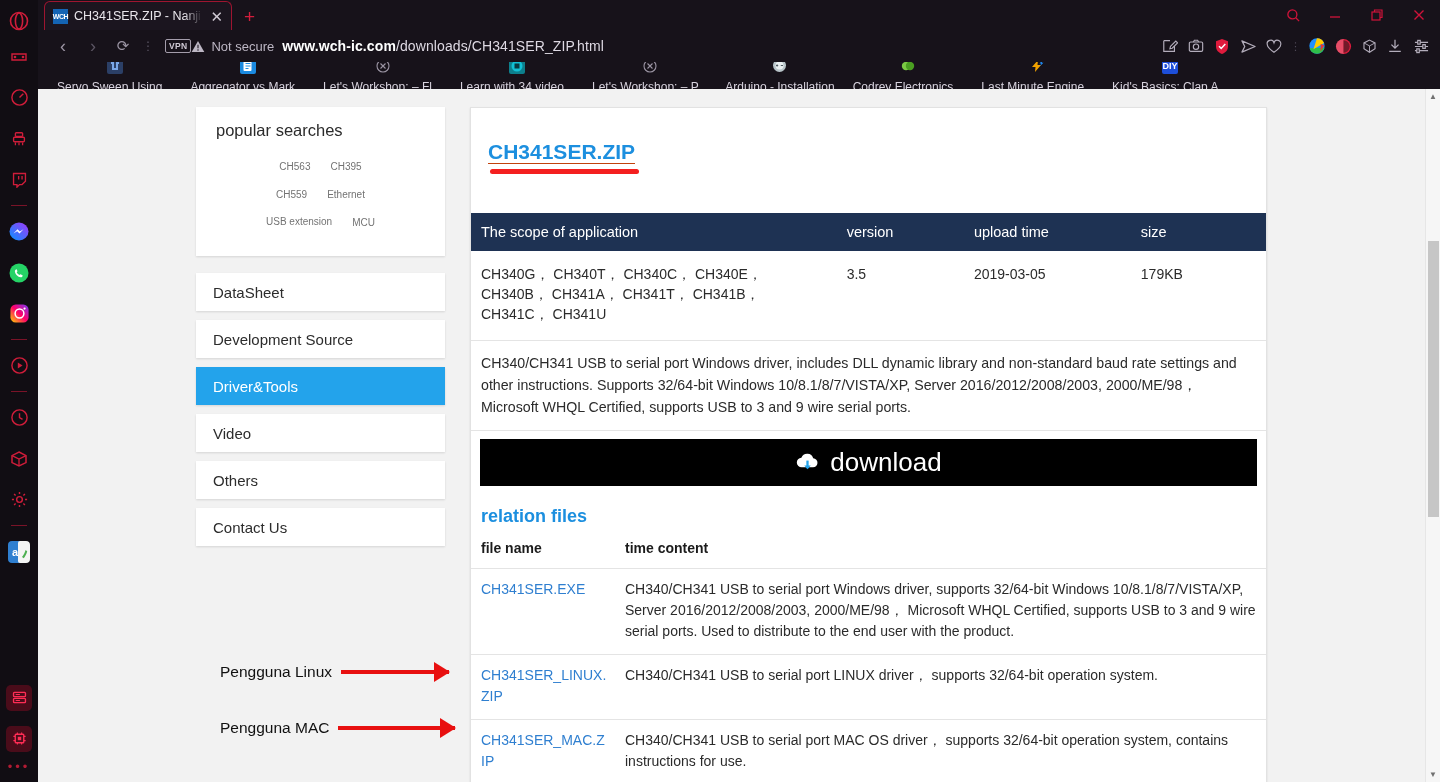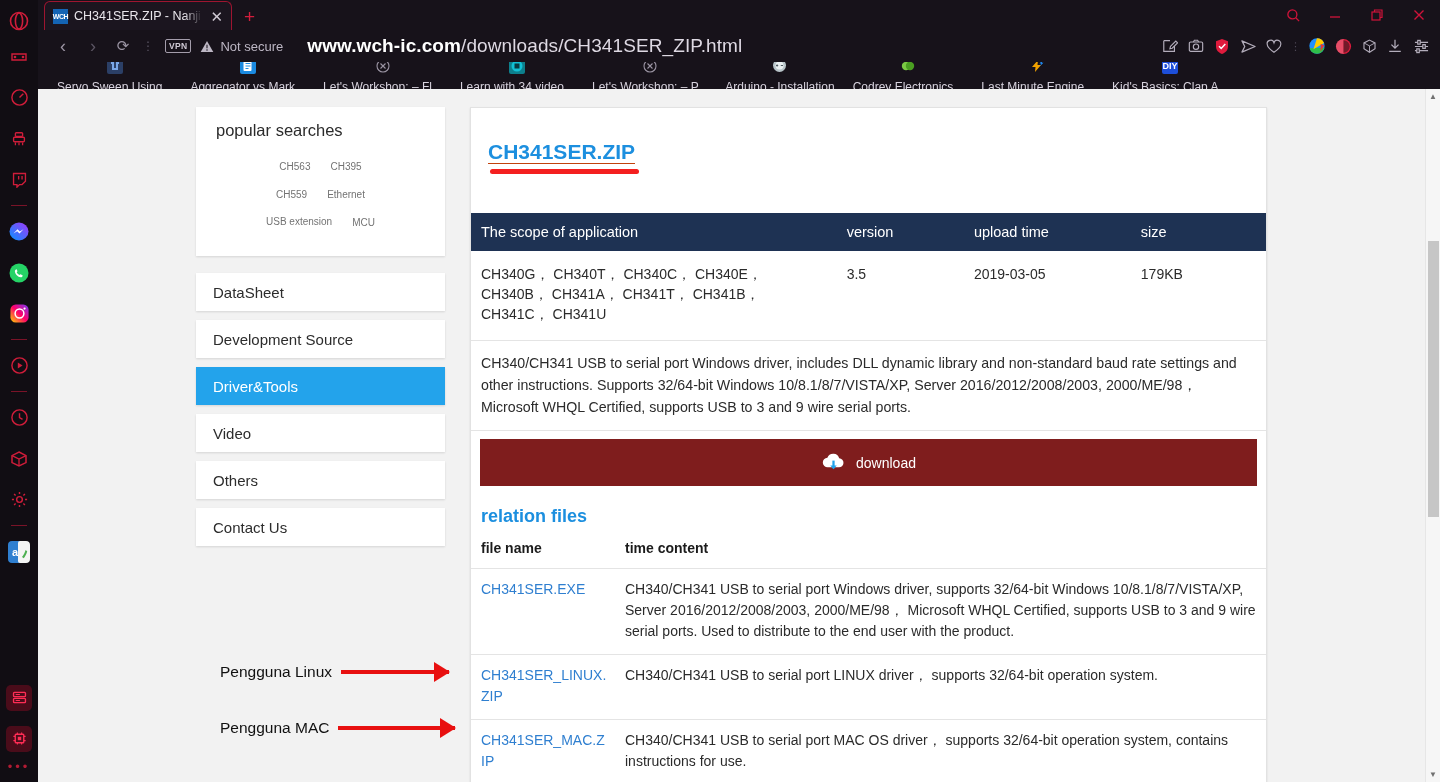--- a/index.html
+++ b/index.html
@@ -87,25 +87,25 @@
     height: 32px; display: flex; align-items: center; gap: 0;
     padding: 0 6px 0 10px; background: #17121a;
     position: relative;
   }
   .navbtn { width: 30px; height: 28px; display: flex; align-items: center; justify-content: center; color: #9b94a3; }
   .navbtn.dim { color: #5b5563; }
   .navdots { color: #5c5665; font-size: 12px; padding: 0 4px; letter-spacing: 1px;}
   .vpn-badge {
     border: 1px solid #a49dab; color: #cfc9d4;
     font-size: 8.5px; letter-spacing: 0.3px;
-    padding: 1px 3px; border-radius: 2px; margin-left: 6px; margin-right: 9px;
+    padding: 1px 3px; border-radius: 2px; margin-left: 6px; margin-right: 0;
     font-weight: bold;
   }
   .notsecure { display: flex; align-items: center; gap: 6px; color: #bdb7c4; font-size: 13px; }
-  .url { margin-left: 24px; color: #ded9e3; font-size: 19px; letter-spacing: 0.1px; }
+  .url { margin-left: 8px; color: #ded9e3; font-size: 14px; letter-spacing: 0.1px; }
   .url b { color: #fff; font-weight: 600; }
   #navbar-right { margin-left: auto; display: flex; align-items: center; gap: 0; }
   .tbicon { width: 26px; height: 28px; display: flex; align-items: center; justify-content: center; color: #b3adbb; }
   .tb-sep { color: #4e4856; font-size: 11px; padding: 0 3px; }
 
   #bookmarks {
     height: 27px; background: #17121a;
     display: flex; align-items: center; gap: 0; padding-left: 10px; overflow: hidden;
   }
   .bm { display: flex; align-items: center; gap: 6px; padding: 0 9px; color: #d8d3de; font-size: 12px; white-space: nowrap; flex-direction: column; }
@@ -158,22 +158,22 @@
     padding: 13px 8px 16px 10px; line-height: 20px;
     border-bottom: 1px solid #e4e4e4;
   }
   #desc {
     font-size: 14.2px; color: #2b2b2b; line-height: 22px;
     padding: 11px 12px 12px 10px; border-bottom: 1px solid #e4e4e4;
   }
   #dl-wrap { padding: 8px 9px 9px 9px; }
   #download-btn {
     display: flex; align-items: center; justify-content: center; gap: 10px;
-    height: 47px; background: #7f1d1d; color: #fff;
-    font-size: 14px; border: none; width: 100%;
+    height: 47px; background: #000000; color: #fff;
+    font-size: 26px; border: none; width: 100%;
     font-family: inherit;
   }
   #relation-head { font-size: 18px; font-weight: bold; color: #1c8fdf; padding: 11px 0 6px 10px; }
   #rel-table th {
     text-align: left; font-size: 14px; font-weight: bold; color: #1b1b1b;
     padding: 7px 0 12px 10px; border-bottom: 1px solid #e4e4e4;
   }
   #rel-table td {
     font-size: 14px; color: #2b2b2b; vertical-align: top; line-height: 21px;
     padding: 10px 8px 12px 10px; border-bottom: 1px solid #e4e4e4;

